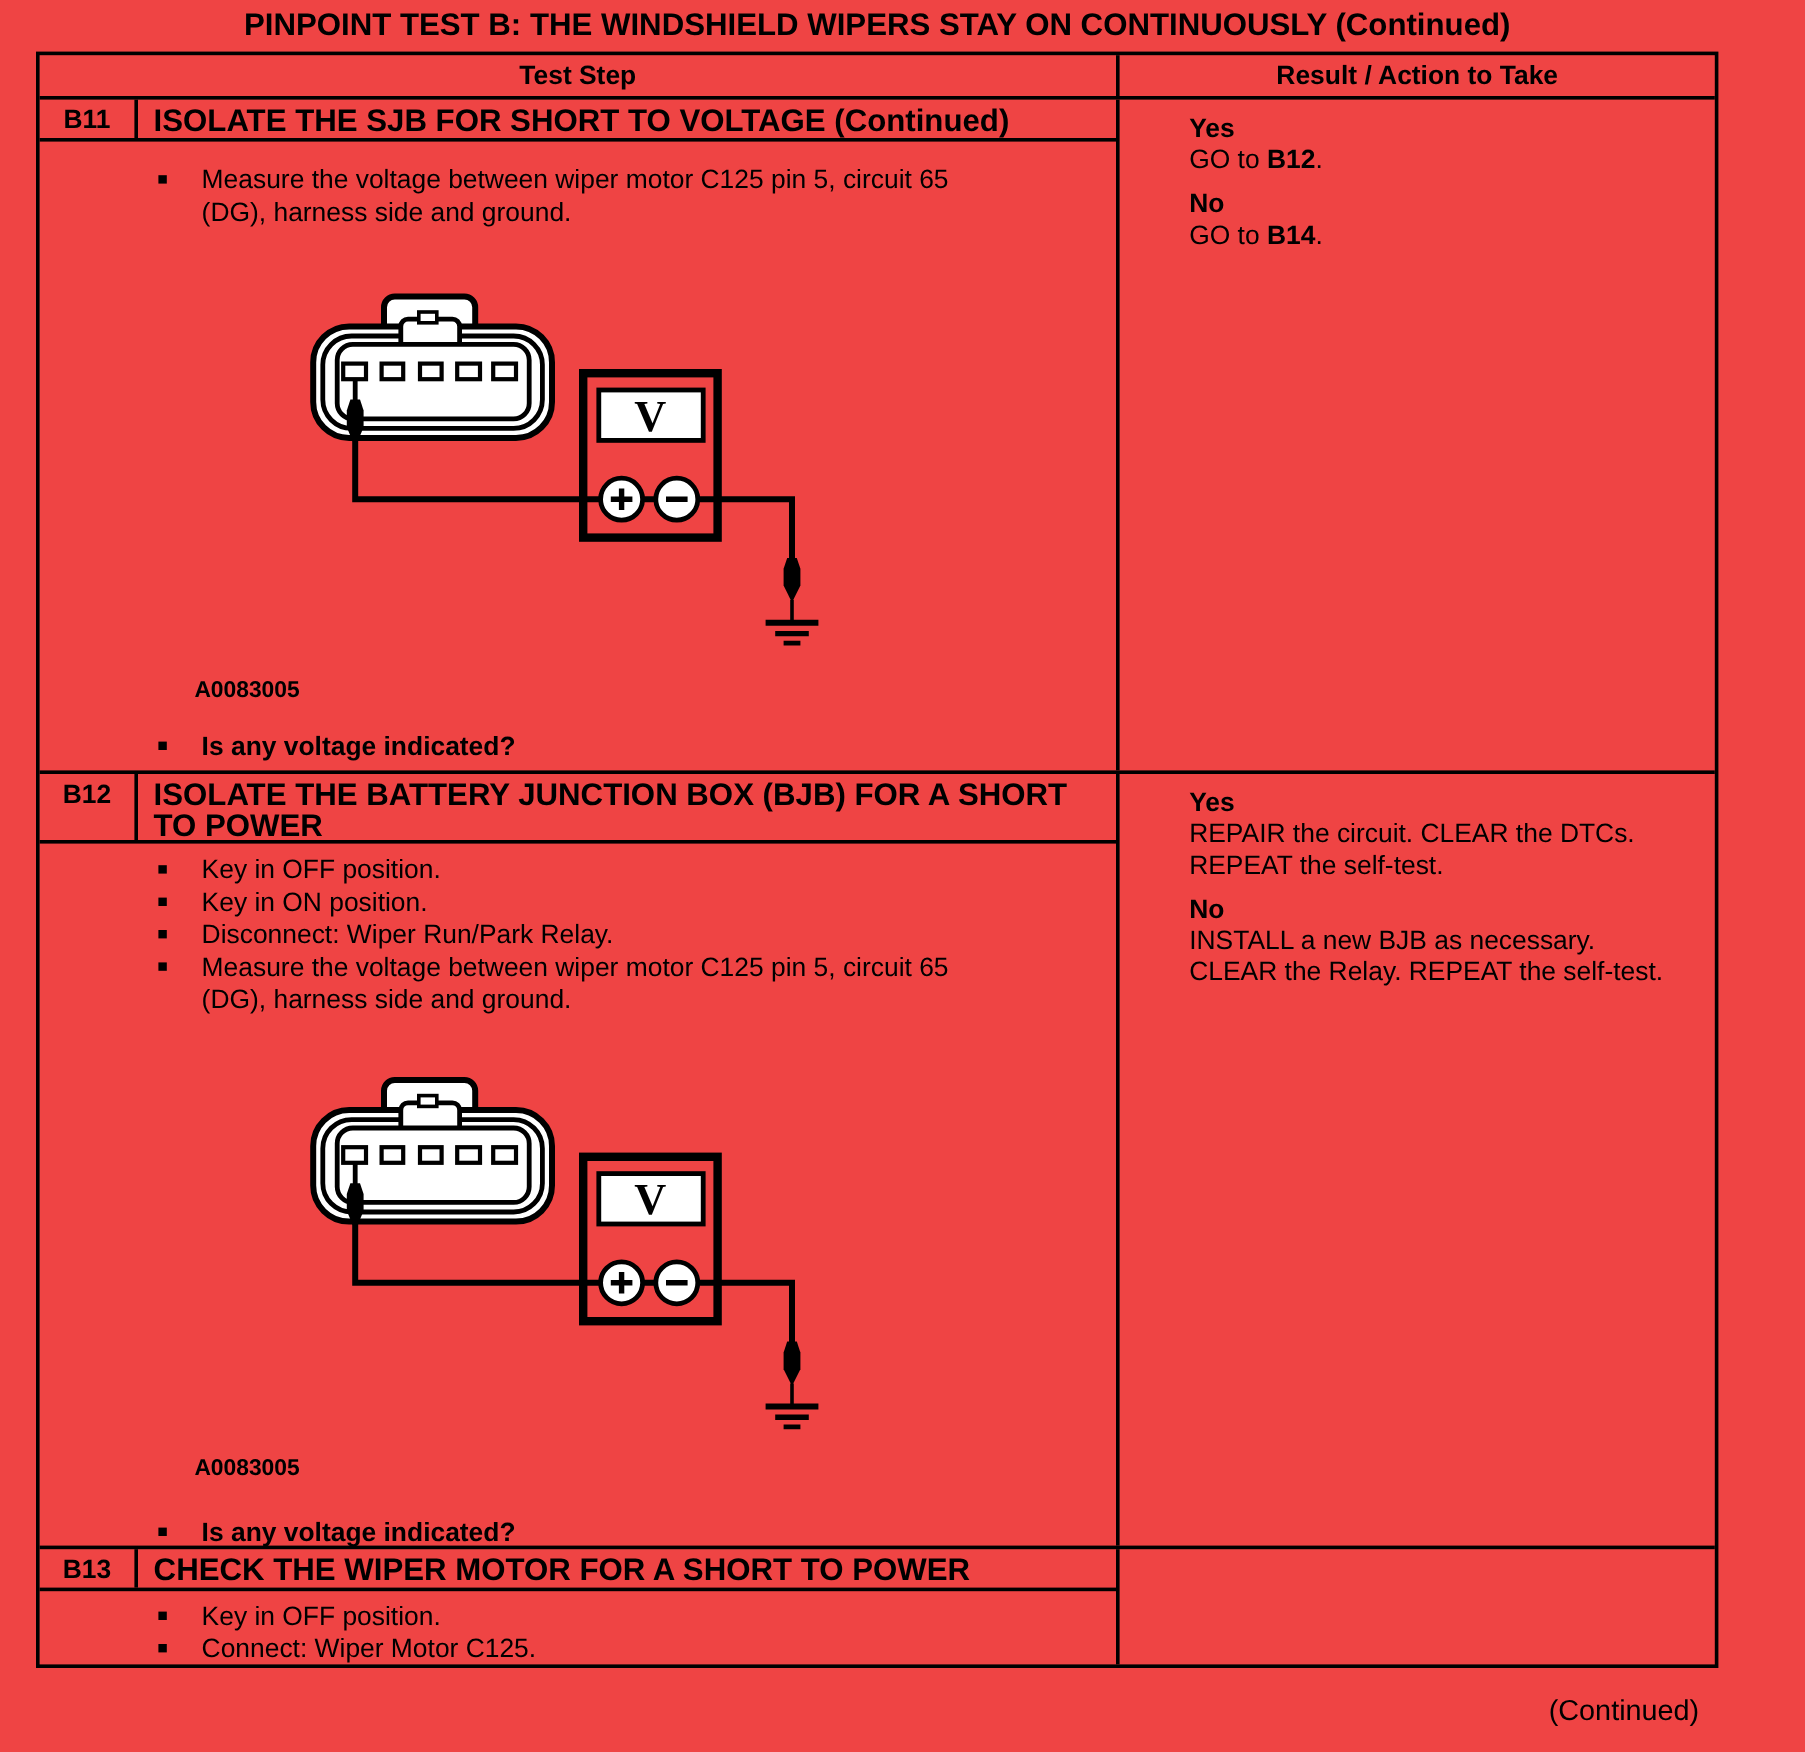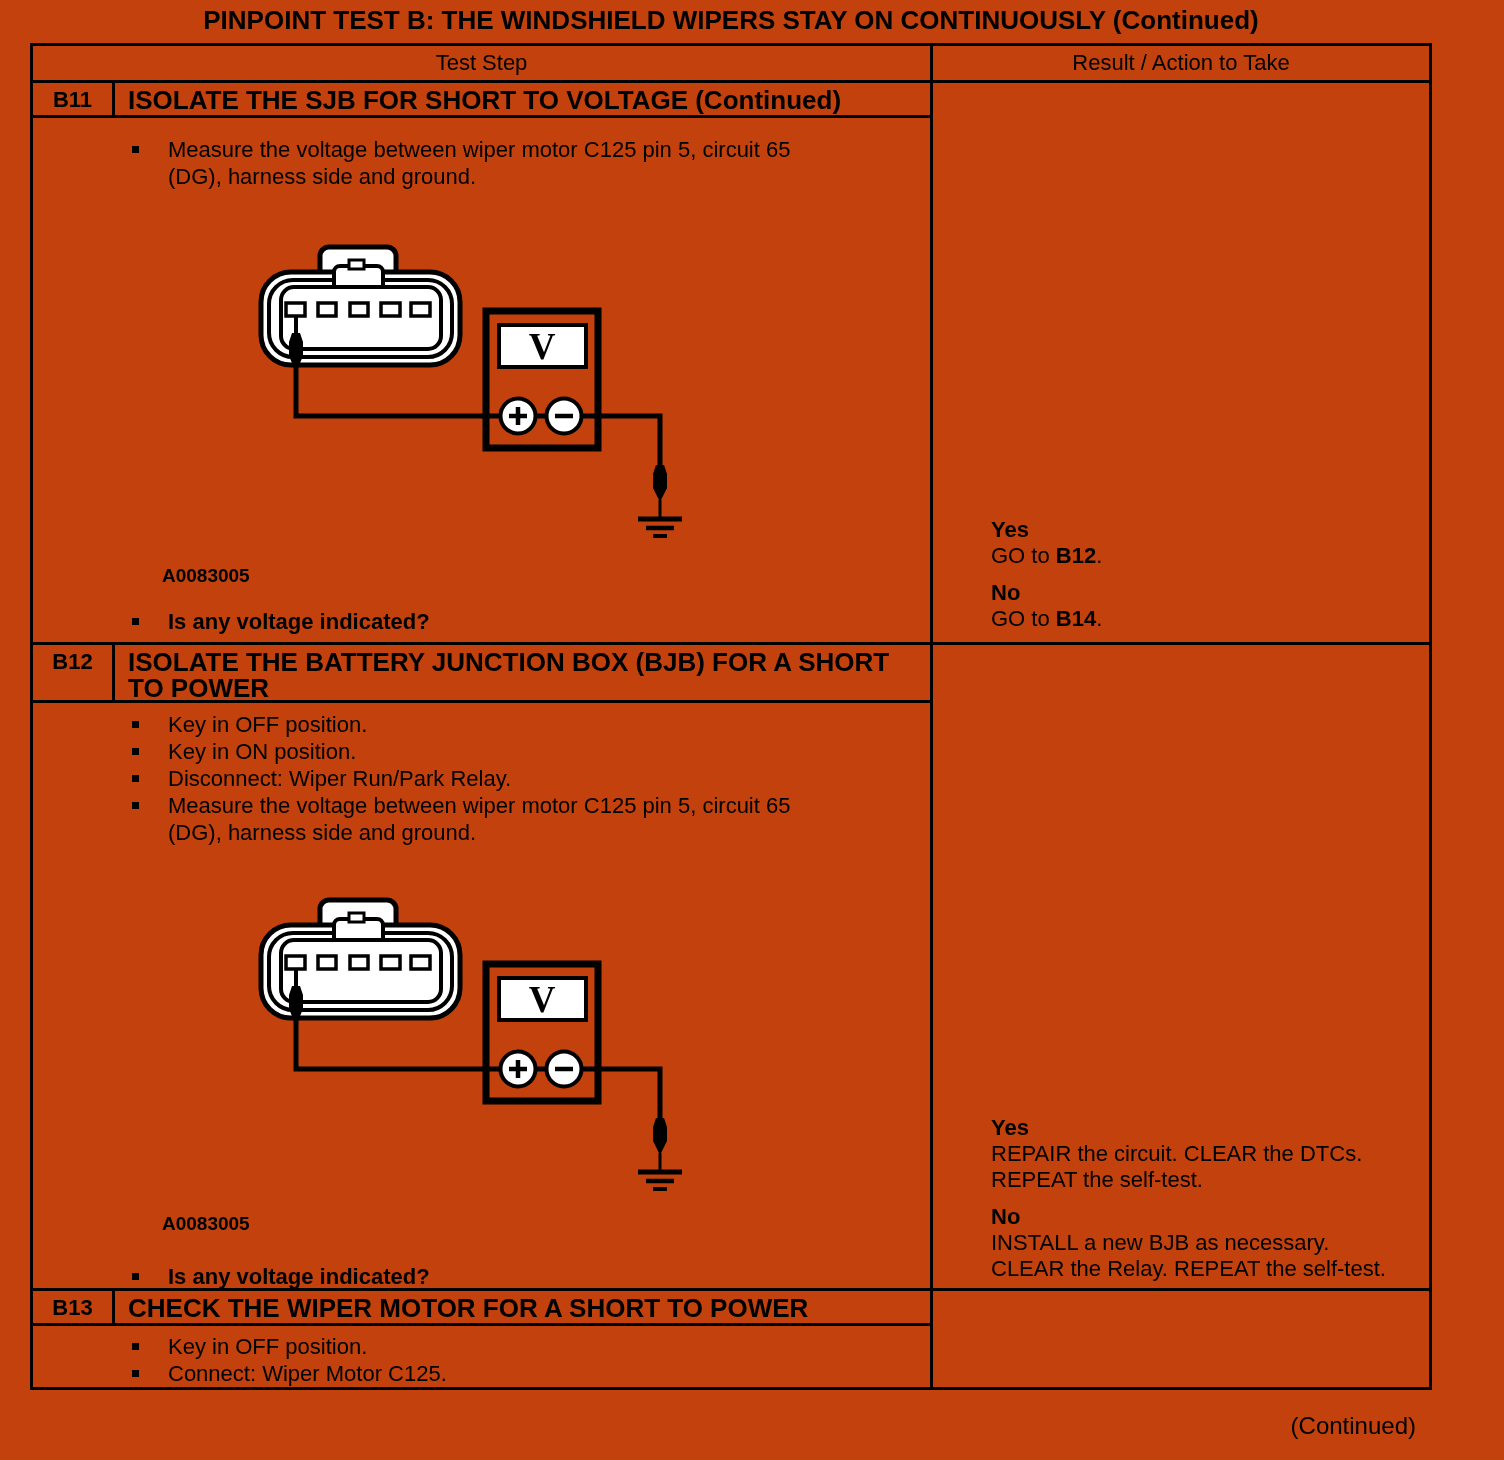--- a/index.html
+++ b/index.html
@@ -1,38 +1,38 @@
 <!DOCTYPE html>
 <html><head>
 <meta charset="utf-8">
 <style>
   html,body{margin:0;padding:0;background:#fff;}
   .page{
-    position:relative;width:1504px;height:1460px;background:#c2410c;color:#000;
+    position:relative;width:1504px;height:1460px;background:#ef4444;color:#000;
     font-family:"Liberation Sans","DejaVu Sans",sans-serif;overflow:hidden;
   }
   .page-title{
     position:absolute;left:30px;top:5px;width:1402px;text-align:center;
     font-size:26px;font-weight:bold;white-space:nowrap;
   }
   .doc-table{
     position:absolute;left:30px;top:43px;width:1402px;height:1347px;
     border:3px solid #000;box-sizing:border-box;display:flex;flex-direction:column;
   }
   .thead-row{display:flex;height:37px;border-bottom:3px solid #000;box-sizing:border-box;}
-  .th{font-size:22px;font-weight:normal;display:flex;align-items:center;justify-content:center;}
+  .th{font-size:22px;font-weight:bold;display:flex;align-items:center;justify-content:center;}
   .th-left{width:897px;border-right:3px solid #000;box-sizing:content-box;}
   .th-right{flex:1;}
   .block{display:flex;box-sizing:border-box;}
   .block.bordered{border-bottom:3px solid #000;gap:46px;}
   .b11{height:565px;}
   .b12{height:650px;}
   .b13{flex:1;border-radius:31px;}
   .left-col{width:897px;border-right:3px solid #000;display:flex;flex-direction:column;box-sizing:content-box;}
-  .right-col{flex:1;display:flex;flex-direction:column;justify-content:flex-end;padding:0 8px 10px 12px;box-sizing:border-box;}
+  .right-col{flex:1;display:flex;flex-direction:column;justify-content:flex-start;padding:0 8px 10px 12px;box-sizing:border-box;}
   .right-col.pb6{padding-bottom:6px;}
   .step-header{display:flex;border-bottom:3px solid #000;box-sizing:border-box;}
   .h35{height:35px;}
   .h58{height:58px;}
   .step-id{
     width:79px;border-right:3px solid #000;text-align:center;font-size:22px;font-weight:bold;
     padding-top:4px;box-sizing:content-box;
   }
   .step-title{
     flex:1;font-size:26px;font-weight:bold;line-height:26px;padding:4px 14px 0 13px;

